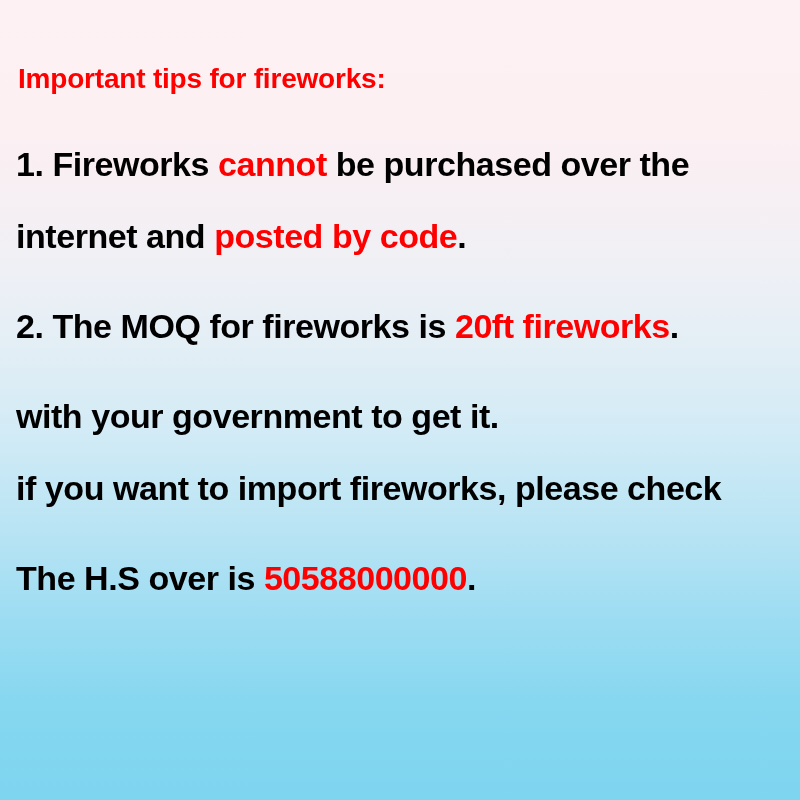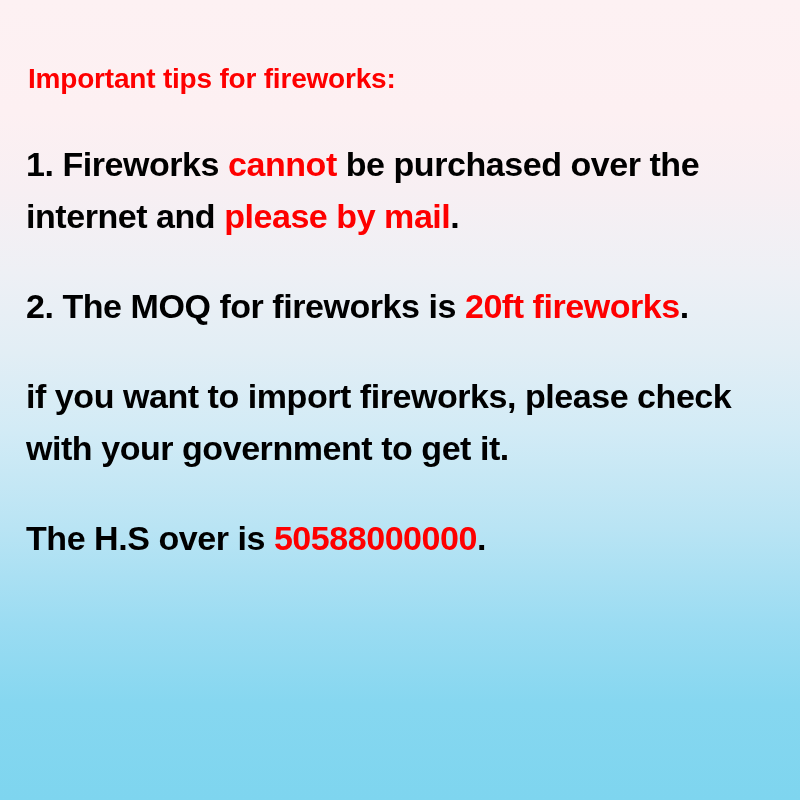--- a/index.html
+++ b/index.html
@@ -22,21 +22,21 @@
         #fdf1f3 0%,
         #fdf0f2 14%,
         #f7eff3 24%,
         #eef0f5 34%,
         #e2eef5 44%,
         #d2ebf6 54%,
         #b9e4f4 66%,
         #9bdcf2 78%,
         #86d7f0 88%,
         #7ed5ef 100%);
-    padding: 0 14px 0 26px;
+    padding: 0 14px 0 16px;
   }
   #tips-content {
     padding-top: 62px;
   }
   .heading {
     color: #fe0000;
     font-weight: bold;
     font-size: 28px;
     line-height: 34px;
     letter-spacing: -0.2px;
@@ -52,38 +52,39 @@
     margin: 0 0 38px 0;
   }
   .tip:last-child {
     margin-bottom: 0;
   }
   .hl {
     color: #fe0000;
   }
   .tip-line {
     display: block;
+    margin-top: 20px;
   }
 </style>
 </head>
 <body>
 
 <div id="tips-page">
   <div id="tips-content">
     <div class="heading">Important tips for fireworks:</div>
     <div id="tips-list">
         <div class="tip">
           <span class="tip-line"><span>1. Fireworks </span><span class="hl">cannot</span><span> be purchased over the</span></span>
-          <span class="tip-line"><span>internet and </span><span class="hl">please by mail</span><span>.</span></span>
+          <span class="tip-line"><span>internet and </span><span class="hl">posted by code</span><span>.</span></span>
         </div>
         <div class="tip">
           <span class="tip-line"><span>2. The MOQ for fireworks is </span><span class="hl">20ft fireworks</span><span>.</span></span>
         </div>
         <div class="tip">
+          <span class="tip-line"><span>with your government to get it.</span></span>
           <span class="tip-line"><span>if you want to import fireworks, please check</span></span>
-          <span class="tip-line"><span>with your government to get it.</span></span>
         </div>
         <div class="tip">
           <span class="tip-line"><span>The H.S over is </span><span class="hl">50588000000</span><span>.</span></span>
         </div>
       </div>
   </div>
 </div>
 
 </body></html>

